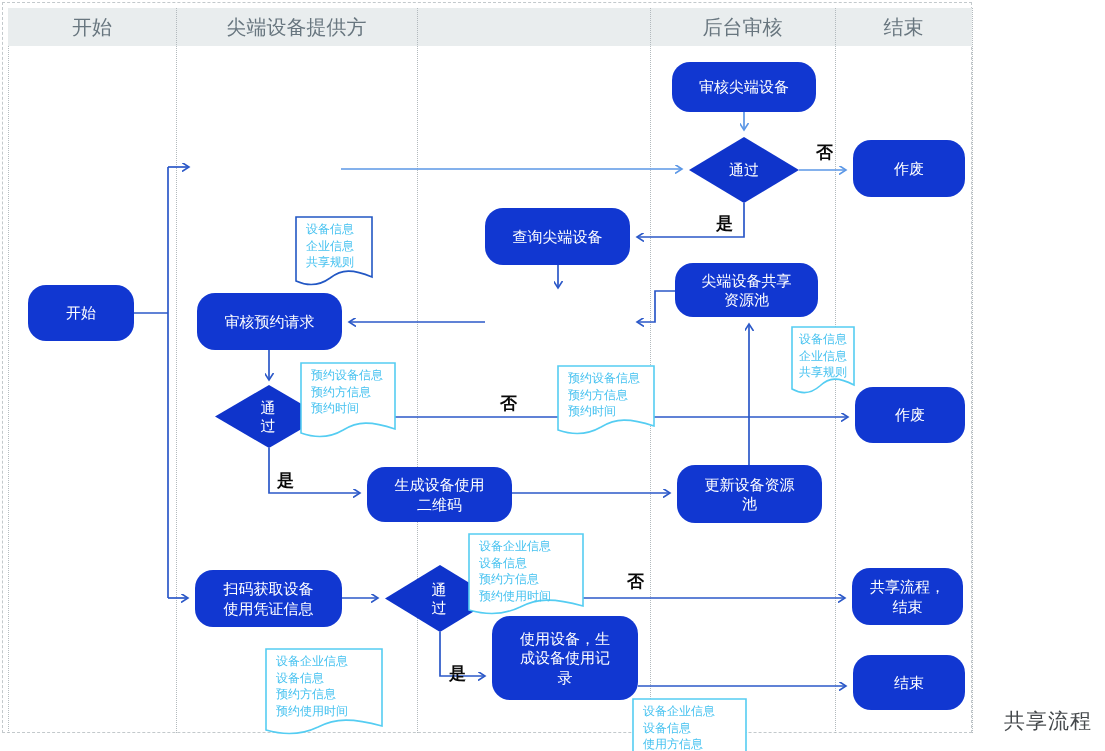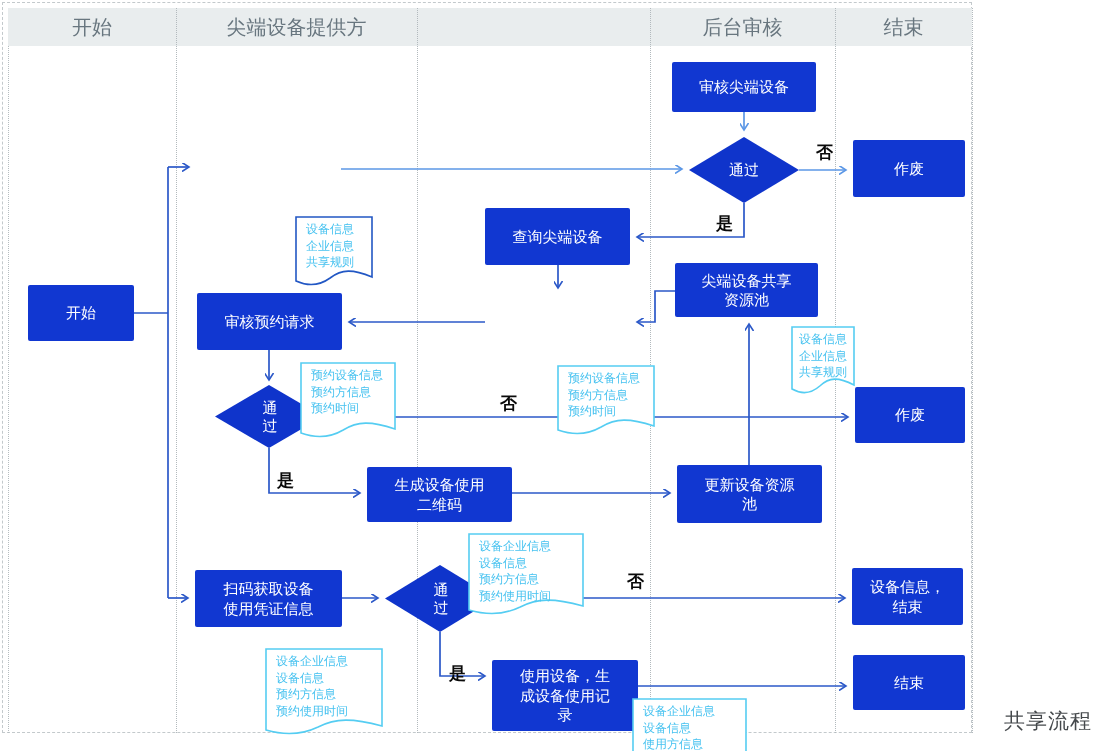--- a/index.html
+++ b/index.html
@@ -5,27 +5,27 @@
   html,body{margin:0;padding:0;background:#fff;}
   .stage{position:relative;width:1105px;height:751px;background:#fff;overflow:hidden;
          font-family:"Liberation Sans","DejaVu Sans",sans-serif;}
   .outer-border{position:absolute;left:2px;top:2px;width:970px;height:731px;
                 border:1px dashed #c3c9cc;box-sizing:border-box;}
   .inner-left{position:absolute;left:8px;top:8px;height:725px;border-left:1px dotted #b6bdc0;}
   .lane-div{position:absolute;top:8px;height:725px;border-left:1px dotted #b2b9bd;}
   .header-band{position:absolute;left:8px;top:8px;width:964px;height:38px;background:#e9edee;}
   .lane-label{position:absolute;top:8px;height:38px;line-height:38px;text-align:center;
               font-size:20px;font-weight:500;color:#68767f;}
-  .node{position:absolute;background:#1137d1;border-radius:2px;color:#fff;
+  .node{position:absolute;background:#1137d1;border-radius:18px;color:#fff;
         display:flex;align-items:center;justify-content:center;text-align:center;
         font-size:15px;font-weight:500;line-height:1.3;white-space:pre-line;box-sizing:border-box;}
   .diamond{position:absolute;background:#0f34cb;
            clip-path:polygon(50% 0,100% 50%,50% 100%,0 50%);
            display:flex;align-items:center;justify-content:center;}
-  .diamond .dlabel{color:#fff;font-size:15px;font-weight:500;text-align:right;line-height:1.15;}
+  .diamond .dlabel{color:#fff;font-size:15px;font-weight:500;text-align:left;line-height:1.15;}
   .dlabel.narrow{width:17px;word-break:break-all;}
   .note{position:absolute;margin-top:28px;}
   .note svg{position:absolute;left:0;top:0;}
   .note-text{position:absolute;left:11px;top:5px;right:4px;font-size:12px;line-height:1.38;
              color:#46c2f0;white-space:pre-line;text-align:left;}
   .edge-label{position:absolute;font-size:17px;font-weight:700;color:#0a0a0a;}
   .caption{position:absolute;left:1004px;top:707px;width:101px;font-size:21px;color:#45494c;
            text-align:left;letter-spacing:1px;}
   svg.wires{position:absolute;left:0;top:0;}
 </style>
@@ -81,31 +81,31 @@
     </g>
   </svg>
 
   <div class="node" style="left:28px;top:285px;width:106px;height:56px">开始</div>
   <div class="node" style="left:197px;top:293px;width:145px;height:57px">审核预约请求</div>
   <div class="node" style="left:195px;top:570px;width:147px;height:57px">扫码获取设备
 使用凭证信息</div>
   <div class="node" style="left:485px;top:208px;width:145px;height:57px">查询尖端设备</div>
   <div class="node" style="left:367px;top:467px;width:145px;height:55px">生成设备使用
 二维码</div>
-  <div class="node" style="left:492px;top:660px;width:146px;height:71px">使用设备，生
+  <div class="node" style="left:492px;top:616px;width:146px;height:84px">使用设备，生
 成设备使用记
 录</div>
   <div class="node" style="left:672px;top:62px;width:144px;height:50px">审核尖端设备</div>
   <div class="node" style="left:675px;top:263px;width:143px;height:54px">尖端设备共享
 资源池</div>
   <div class="node" style="left:677px;top:465px;width:145px;height:58px">更新设备资源
 池</div>
   <div class="node" style="left:853px;top:140px;width:112px;height:57px">作废</div>
   <div class="node" style="left:855px;top:387px;width:110px;height:56px">作废</div>
-  <div class="node" style="left:852px;top:568px;width:111px;height:57px">设备信息，
+  <div class="node" style="left:852px;top:568px;width:111px;height:57px">共享流程，
 结束</div>
   <div class="node" style="left:853px;top:655px;width:112px;height:55px">结束</div>
 
   <div class="diamond" style="left:689px;top:137px;width:110px;height:66px">
     <span class="dlabel">通过</span>
   </div>
   <div class="diamond" style="left:215px;top:385px;width:108px;height:63px">
     <span class="dlabel narrow">通过</span>
   </div>
   <div class="diamond" style="left:385px;top:565px;width:110px;height:67px">

